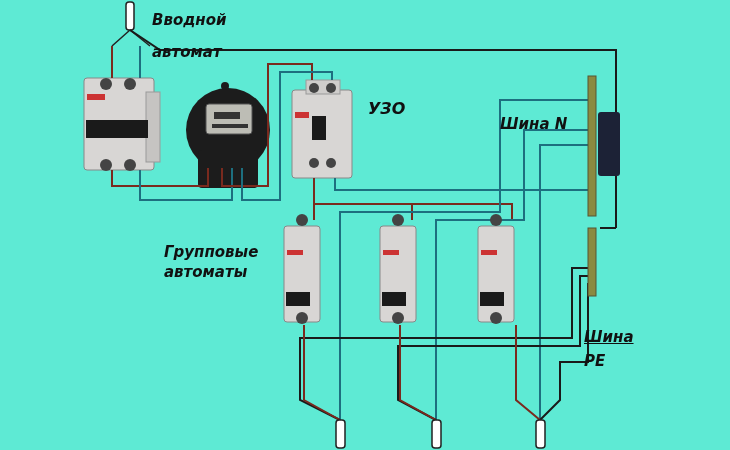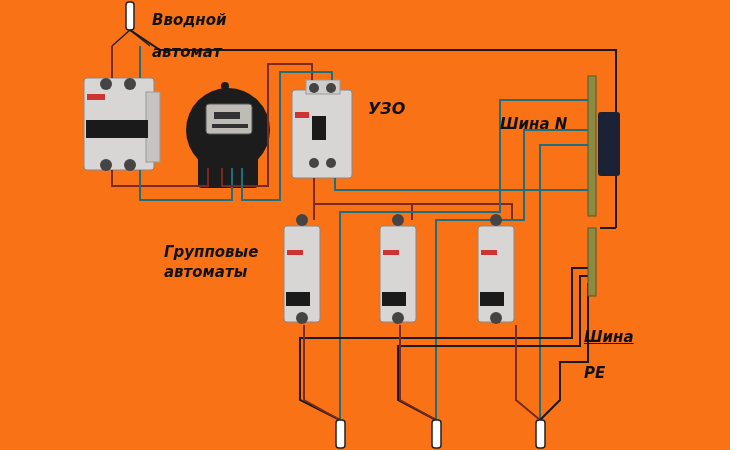--- a/index.html
+++ b/index.html
@@ -1,16 +1,16 @@
 <!DOCTYPE html>
 <html><head>
 <meta charset="utf-8">
 <style>
   html,body{margin:0;padding:0;background:#fff;}
-  #stage{position:relative;width:730px;height:450px;overflow:hidden;background:#f97316;font-family:"DejaVu Sans",sans-serif;}
+  #stage{position:relative;width:730px;height:450px;overflow:hidden;background:#5eead4;font-family:"DejaVu Sans",sans-serif;}
   svg{position:absolute;left:0;top:0;}
   .lbl{position:absolute;font-family:"DejaVu Sans",sans-serif;font-weight:bold;font-style:italic;color:#111;font-size:15px;line-height:17px;white-space:nowrap;}
 </style>
 </head>
 <body>
 
 <div id="stage">
   <svg width="730" height="450" viewBox="0 0 730 450">
 
     <rect x="126" y="2" width="8" height="28" rx="3" fill="#fff" stroke="#222" stroke-width="1.5"></rect>
@@ -105,14 +105,14 @@
     <rect x="536" y="420" width="9" height="28" rx="3" fill="#fff" stroke="#222" stroke-width="1.5"></rect>
   </svg>
 
   <div class="lbl" style="left:152px;top:12px;">Вводной</div>
   <div class="lbl" style="left:152px;top:44px;">автомат</div>
   <div class="lbl" style="left:368px;top:100px;font-size:16px;text-align:center;">УЗО</div>
   <div class="lbl" style="left:500px;top:72px;margin-top:44px;">Шина N</div>
   <div class="lbl" style="left:164px;top:244px;">Групповые</div>
   <div class="lbl" style="left:164px;top:264px;">автоматы</div>
   <div class="lbl" style="left:584px;top:329px;text-decoration:underline;">Шина</div>
-  <div class="lbl" style="left:584px;top:353px;margin-top:12px;">PE</div>
+  <div class="lbl" style="left:584px;top:353px;">PE</div>
 </div>
 
 </body></html>

